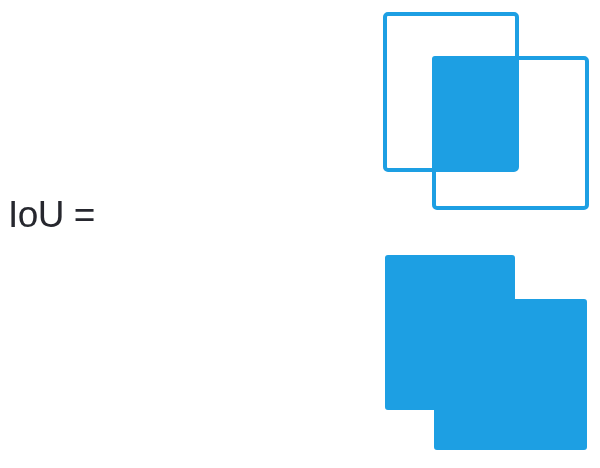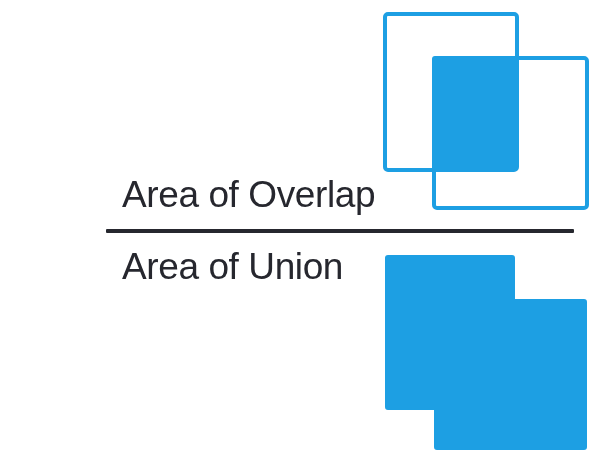--- a/index.html
+++ b/index.html
@@ -91,28 +91,22 @@
     height: 212px;
   }
 </style>
 </head>
 <body>
 
 <div id="canvas">
 
   <div class="formula">
 
+    <div class="iou-label">IoU =</div>
 
-    <div class="fraction">
-      <div class="numerator">Area of Overlap</div>
-
-      <div class="frac-bar"></div>
-
-      <div class="denominator">Area of Union</div>
-    </div>
   </div>
 
   <div class="diagram" id="overlap-diagram">
     <svg width="220" height="212" viewBox="0 0 220 212" xmlns="http://www.w3.org/2000/svg">
 
       <rect x="10" y="10" width="132" height="156" rx="3" ry="3" fill="none" stroke="#1d9fe3" stroke-width="4"></rect>
 
       <rect x="59" y="54" width="153" height="150" rx="3" ry="3" fill="none" stroke="#1d9fe3" stroke-width="4"></rect>
 
       <rect x="57" y="52" width="85" height="114" rx="3" ry="3" fill="#1d9fe3"></rect>

